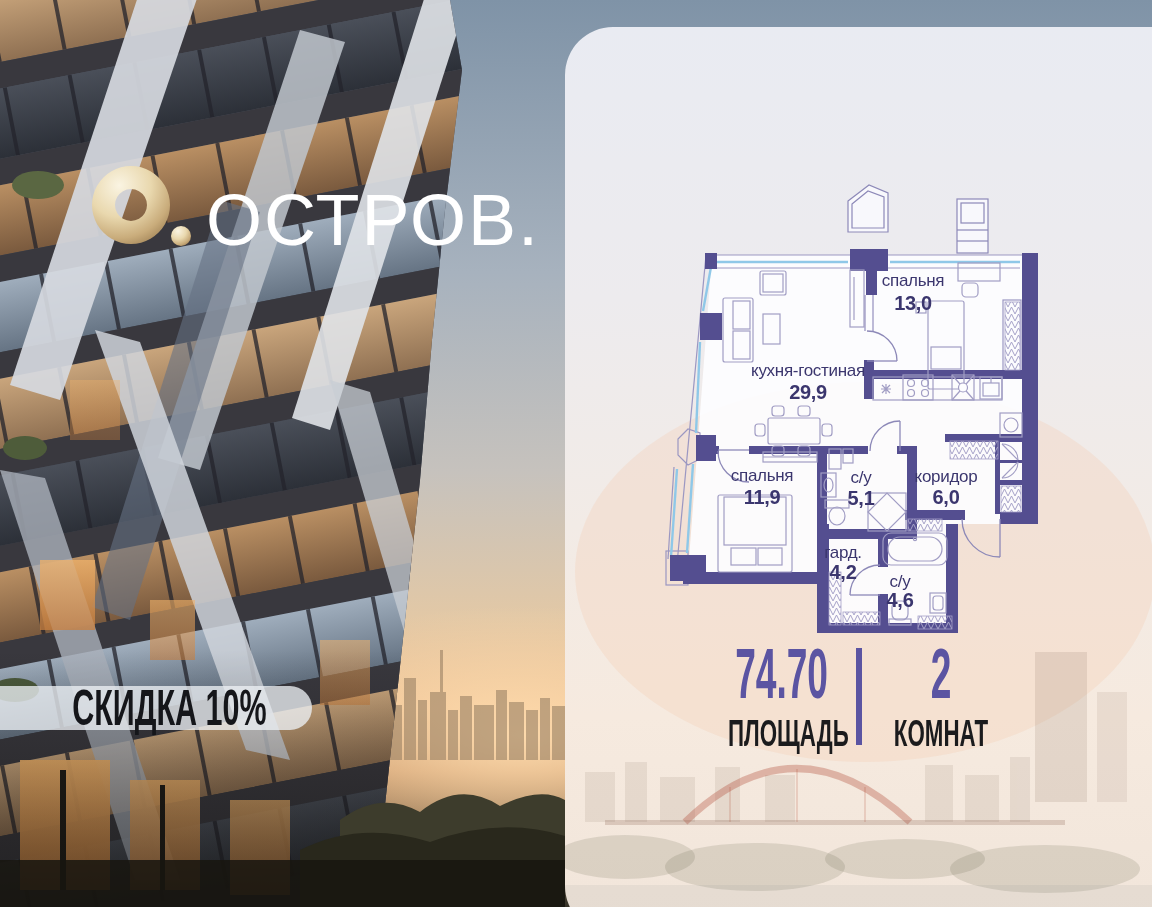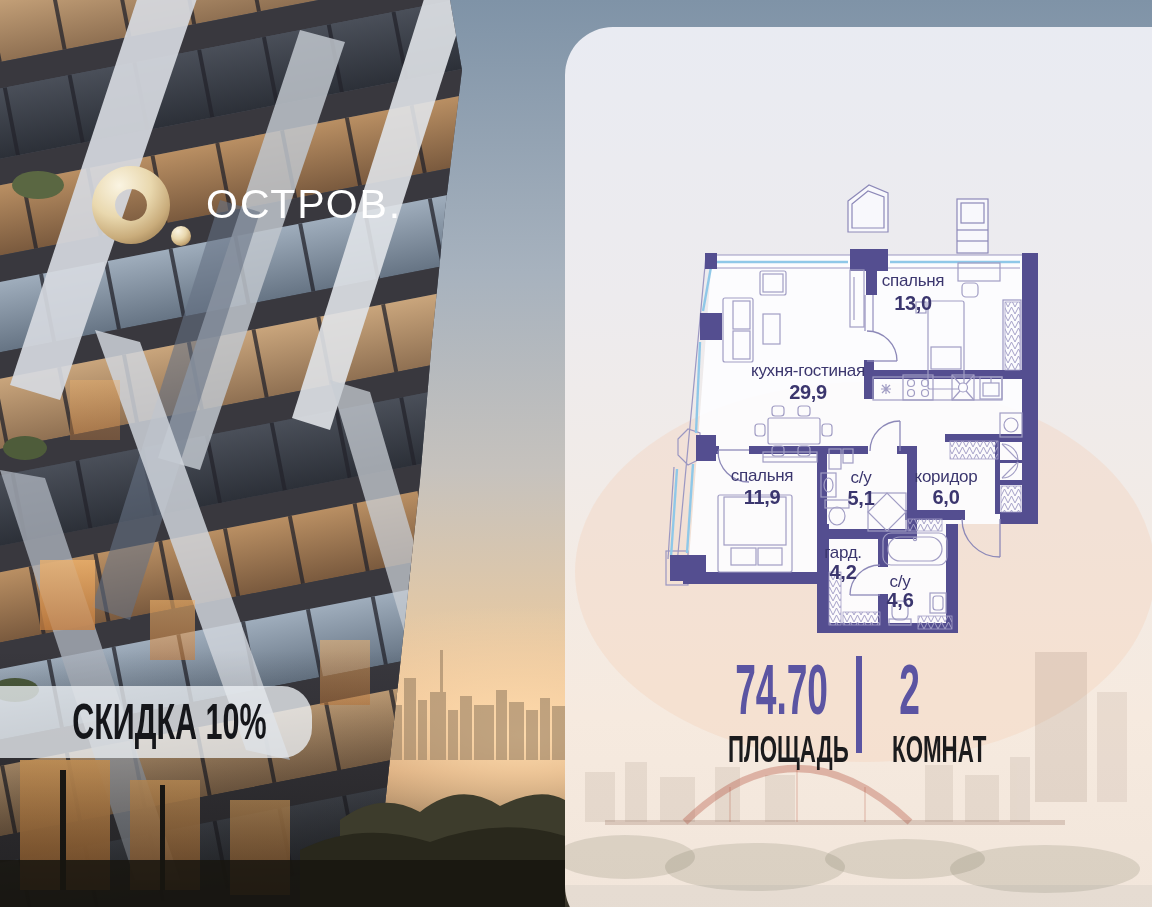--- a/index.html
+++ b/index.html
@@ -2,41 +2,41 @@
 <html><head>
 <meta charset="utf-8">
 <style>
   html,body{margin:0;padding:0;background:#555;}
   .screen{position:relative;width:1152px;height:907px;overflow:hidden;
           font-family:"Liberation Sans","DejaVu Sans",sans-serif;background:#8b9aab;}
   .photo-svg{position:absolute;left:0;top:0;width:1152px;height:907px;display:block;}
   
   .logo{position:absolute;left:88px;top:158px;width:420px;height:100px;}
   .logo-svg{position:absolute;left:0;top:0;}
-  .logo-word{position:absolute;left:118px;top:26px;font-size:41px;font-weight:400;color:#ffffff;
+  .logo-word{position:absolute;left:118px;top:26px;font-size:72px;font-weight:400;color:#ffffff;
              letter-spacing:2px;line-height:1;}
   
-  .badge{position:absolute;left:0;top:686px;width:312px;height:72px;
+  .badge{position:absolute;left:0;top:686px;width:312px;height:44px;
          background:rgba(236,240,244,0.78);border-radius:0 30px 30px 0;
          display:flex;align-items:center;justify-content:center;padding-left:27px;box-sizing:border-box;}
   .badge-text{font-size:50px;font-weight:700;color:#15161a;transform:scaleX(0.61);
               transform-origin:center;white-space:nowrap;line-height:1;}
   
   .card{position:absolute;left:565px;top:0;width:587px;height:907px;
         border-radius:48px 0 0 48px;
         background:linear-gradient(180deg,#e9ebf2 0%,#edebee 30%,#f2ebe6 55%,#f6eadf 76%,#f1e5da 100%);margin-top:27px;}
   .card-faint{position:absolute;left:0;top:0;width:587px;height:907px;display:block;}
   .plan{position:absolute;left:655px;top:145px;width:400px;height:535px;}
   .plan text{font-family:"Liberation Sans","DejaVu Sans",sans-serif;fill:#3b366e;letter-spacing:-0.3px;}
   .plan .rn{font-size:17px;}
   .plan .ra{font-size:20px;font-weight:700;}
   
   .stats{position:absolute;left:565px;top:641px;width:587px;display:flex;
          align-items:stretch;justify-content:center;}
-  .stat{width:158px;text-align:left;margin-top:16px;}
+  .stat{width:158px;text-align:center;}
   .stat-value{font-size:70px;font-weight:700;color:#5b54a2;line-height:0.95;
               transform:scaleX(0.53);transform-origin:center;white-space:nowrap;}
   .stat-label{font-size:36px;font-weight:700;color:#1b1b1d;line-height:1;margin-top:8px;
               transform:scaleX(0.62);transform-origin:center;white-space:nowrap;}
   .stat-divider{width:3px;height:97px;background:#5b54a2;align-self:center;}
 </style>
 </head>
 <body>
 
 <div class="screen">

